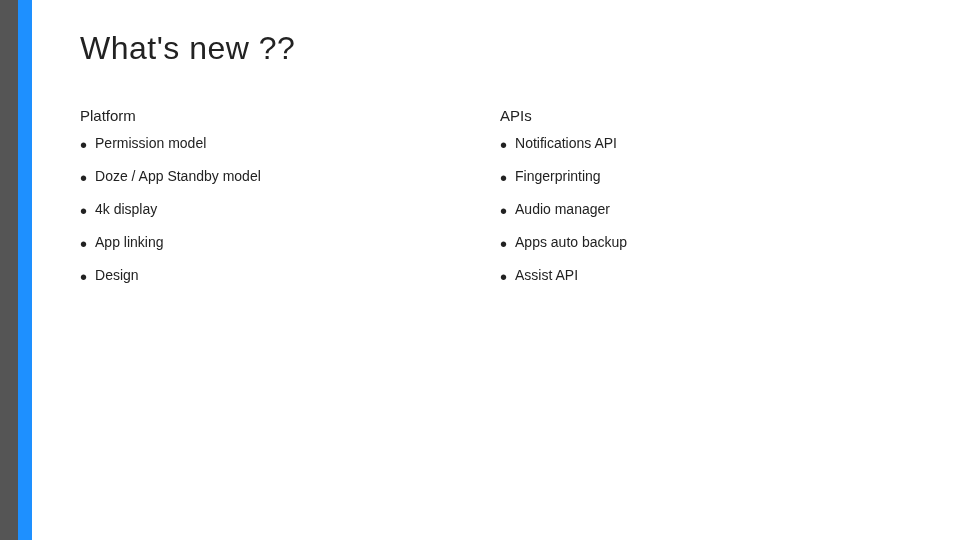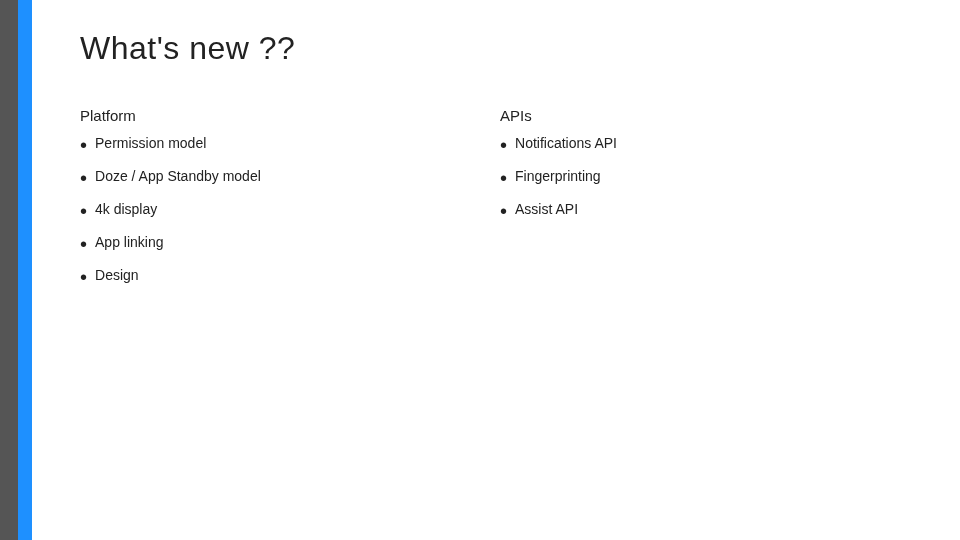--- a/index.html
+++ b/index.html
@@ -111,18 +111,20 @@
         <li>App linking</li>
         <li>Design</li>
       </ul>
     </div>
 
     <div class="column">
       <div class="column-title">APIs</div>
       <ul class="bullet-list">
         <li>Notifications API</li>
         <li>Fingerprinting</li>
+        <li>Audio manager</li>
+        <li>Apps auto backup</li>
         <li>Assist API</li>
       </ul>
     </div>
 
   </div>
 </div>
 
 </body></html>

